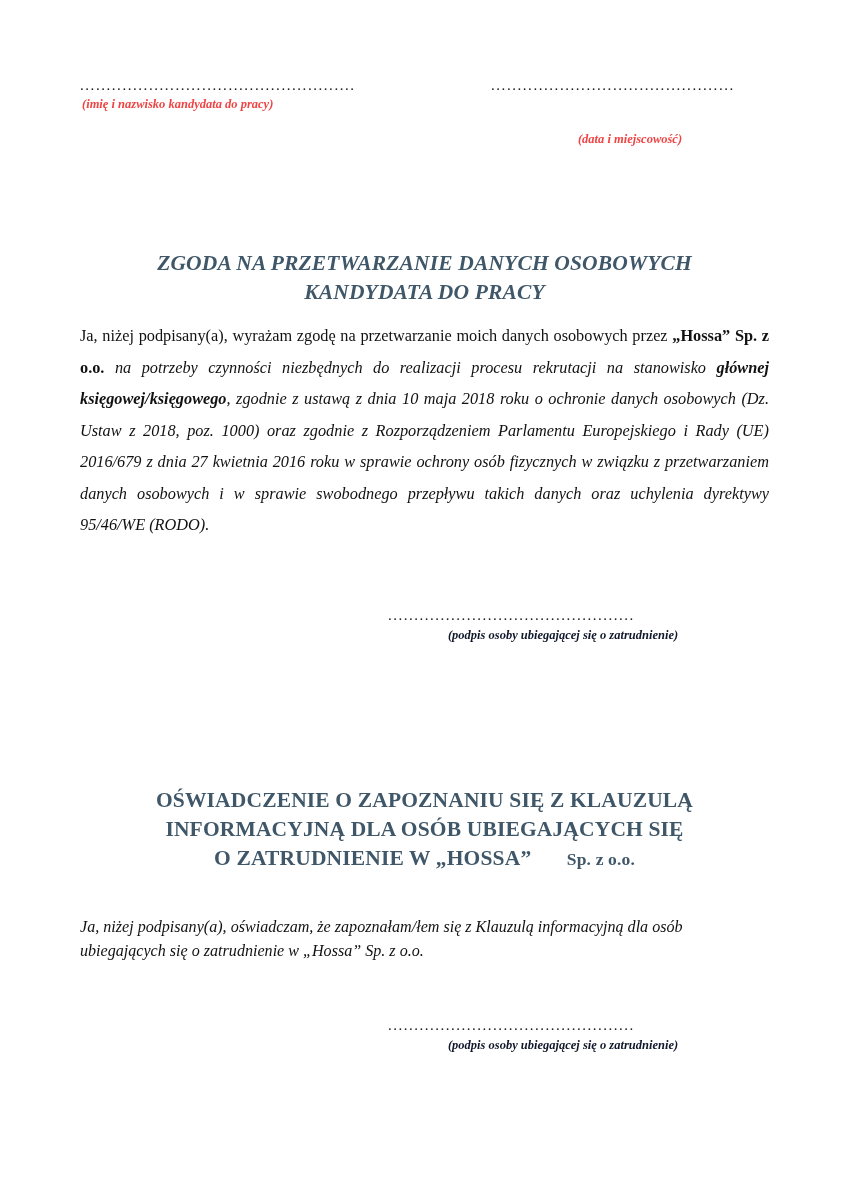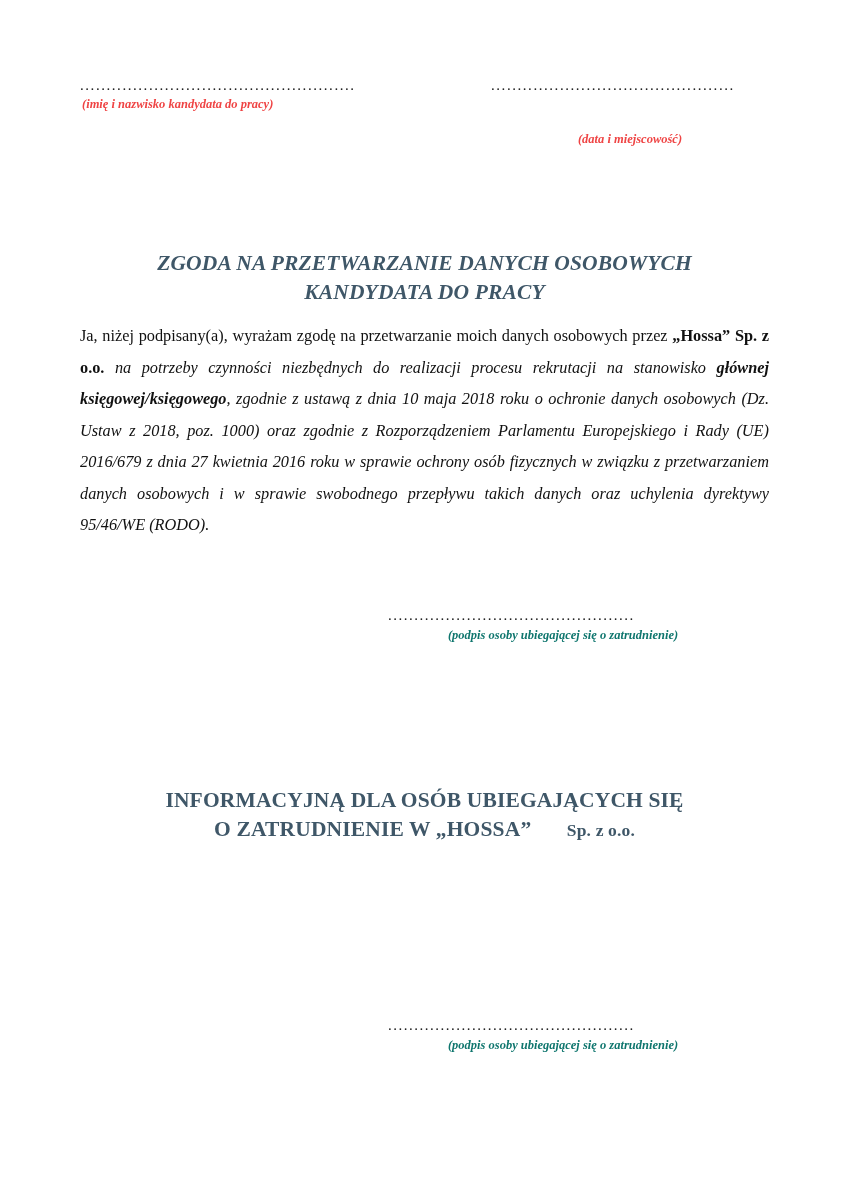--- a/index.html
+++ b/index.html
@@ -134,21 +134,21 @@
     font-size: 15px;
   }
 
   .sign-caption {
     margin-top: 6px;
     text-align: center;
     font-style: italic;
     font-weight: bold;
     font-size: 12.5px;
     line-height: 15px;
-    color: #0f766e;
+    color: #0f172a;
     white-space: nowrap;
   }
 </style>
 </head>
 <body>
 
 <div class="page">
 
   <div class="top-fields">
 
@@ -172,23 +172,27 @@
   <div class="body-para" id="para-one">
     <span class="lead">Ja, niżej podpisany(a), wyrażam zgodę na przetwarzanie moich danych osobowych przez </span><span class="bu">„Hossa” Sp. z o.o.</span><span class="it"> na potrzeby czynności niezbędnych do realizacji procesu rekrutacji na stanowisko </span><span class="bi">głównej księgowej/księgowego</span><span class="it">, zgodnie z ustawą z dnia 10 maja 2018 roku o ochronie danych osobowych (Dz. Ustaw z 2018, poz. 1000) oraz zgodnie z Rozporządzeniem Parlamentu Europejskiego i Rady (UE) 2016/679 z dnia 27 kwietnia 2016 roku w sprawie ochrony osób fizycznych w związku z przetwarzaniem danych osobowych i w sprawie swobodnego przepływu takich danych oraz uchylenia dyrektywy 95/46/WE (RODO).</span>
   </div>
 
   <div class="sign-block" id="sign-one">
     <div class="dotline">...............................................</div>
     <div class="sign-caption">(podpis osoby ubiegającej się o zatrudnienie)</div>
   </div>
 
   <div class="doc-heading" id="heading-two">
+    <span class="hl">OŚWIADCZENIE O ZAPOZNANIU SIĘ Z KLAUZULĄ</span>
     <span class="hl">INFORMACYJNĄ DLA OSÓB UBIEGAJĄCYCH SIĘ</span>
     <span class="hl"><span>O ZATRUDNIENIE W „HOSSA” </span><span class="suffix">Sp. z o.o.</span></span>
   </div>
 
+  <div class="body-para" id="para-two">
+    <span>Ja, niżej podpisany(a), oświadczam, że zapoznałam/łem się z Klauzulą informacyjną dla osób ubiegających się o zatrudnienie w „Hossa” Sp. z o.o.</span>
+  </div>
 
   <div class="sign-block" id="sign-two">
     <div class="dotline">...............................................</div>
     <div class="sign-caption">(podpis osoby ubiegającej się o zatrudnienie)</div>
   </div>
 
 </div>
 
 </body></html>

